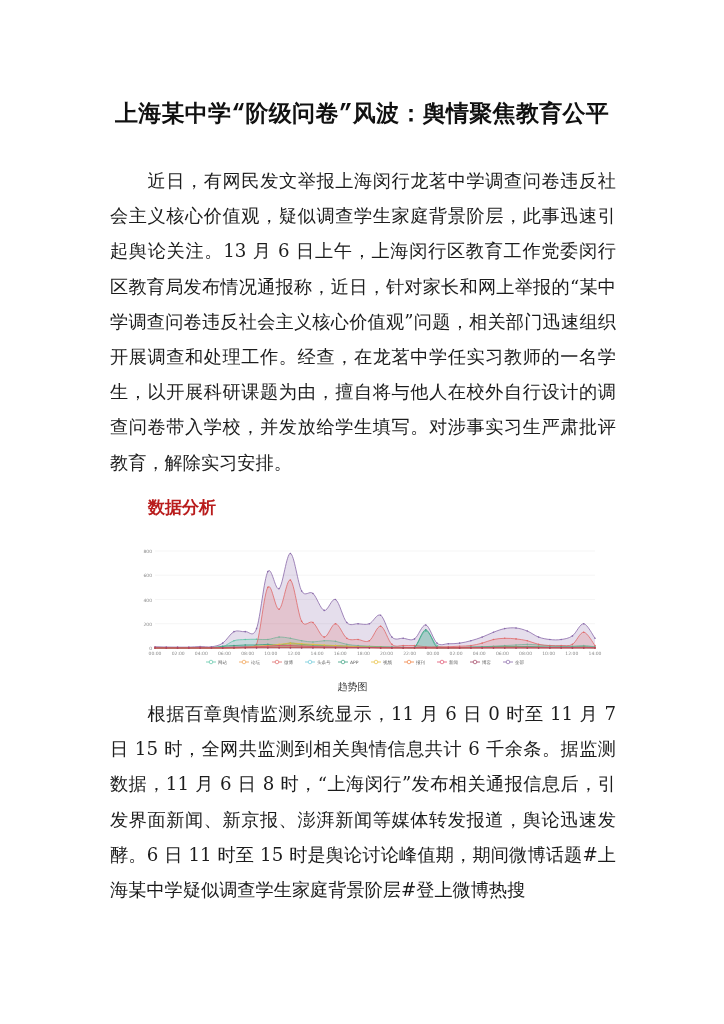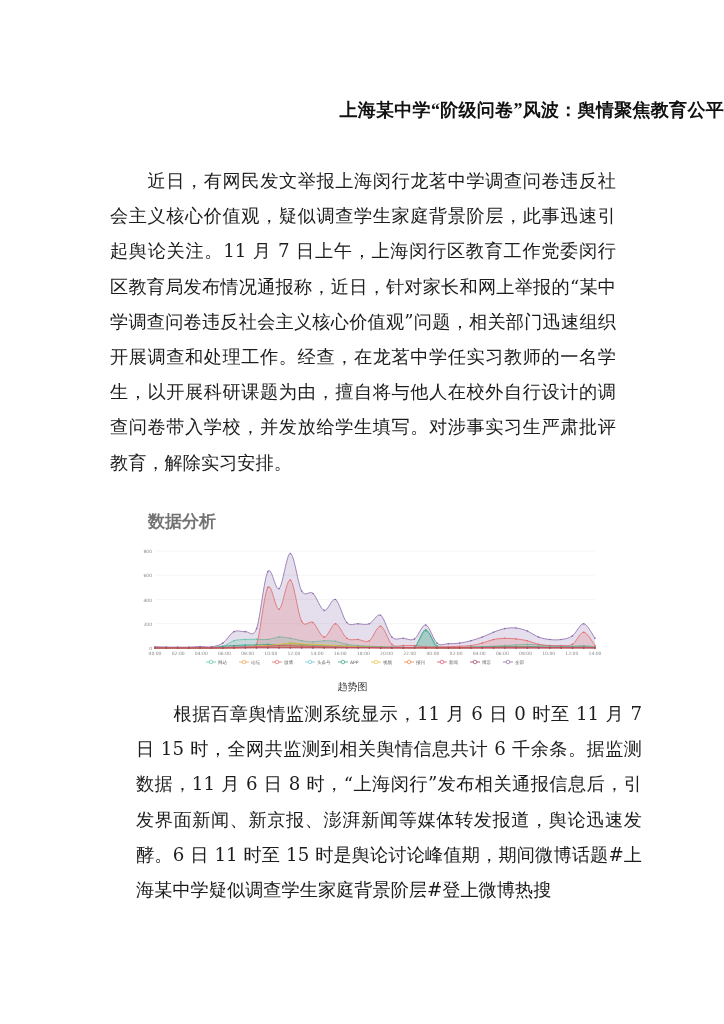--- a/index.html
+++ b/index.html
@@ -1,39 +1,39 @@
 <!DOCTYPE html>
 <html><head>
   <meta charset="utf-8">
   <style>
     html, body { margin: 0; padding: 0; background: #ffffff; }
     body { width: 724px; height: 1024px; position: relative; overflow: hidden;
            font-family: "DejaVu Serif", "Liberation Serif", serif; color: #1a1a1a; }
-    .title { position: absolute; top: 98px; left: 0; width: 724px; text-align: right;
-             font-family: Liberation Serif, serif; font-weight: bold;
-             font-size: 18px; letter-spacing: 0.3px; color: #111; }
+    .title { position: absolute; top: 98px; left: 0; width: 724px; text-align: center;
+             font-family: Liberation Mono, monospace; font-weight: bold;
+             font-size: 23px; letter-spacing: 0.3px; color: #111; }
     .para { position: absolute; left: 110px; width: 506px; font-size: 18.2px;
             line-height: 35.2px; text-align: justify; text-align-last: left; color: #1c1c1c; }
     .para .indent { display: inline-block; width: 37px; }
     .p1 { top: 163px; }
-    .p2 { top: 680px; margin-left: 26px; }
-    .section { position: absolute; top: 510px; left: 148px; font-family: "DejaVu Sans", "Liberation Sans", sans-serif;
-               font-weight: bold; font-size: 17px; color: #737373; }
+    .p2 { top: 680px; }
+    .section { position: absolute; top: 496px; left: 148px; font-family: "DejaVu Sans", "Liberation Sans", sans-serif;
+               font-weight: bold; font-size: 17px; color: #b91c1c; }
     .chart { position: absolute; left: 140px; top: 545px; width: 462px; height: 125px; }
     .caption { position: absolute; top: 680px; left: 0; width: 705px; text-align: center;
                font-family: "DejaVu Sans", "Liberation Sans", sans-serif; font-size: 10px; color: #333; }
     .p2 { top: 696px; }
     svg text { font-family: "DejaVu Sans", "Liberation Sans", sans-serif; }
   </style>
 </head>
 <body>
 
 <div class="title">上海某中学“阶级问卷”风波：舆情聚焦教育公平</div>
 
-<div class="para p1"><span class="indent"></span><span>近日，有网民发文举报上海闵行龙茗中学调查问卷违反社会主义核心价值观，疑似调查学生家庭背景阶层，此事迅速引起舆论关注。11 月 7 日上午，上海闵行区教育工作党委闵行区教育局发布情况通报称，近日，针对家长和网上举报的“某中学调查问卷违反社会主义核心价值观”问题，相关部门迅速组织开展调查和处理工作。经查，在龙茗中学任实习教师的一名学生，以开展科研课题为由，擅自将与他人在校外自行设计的调查问卷带入学校，并发放给学生填写。对涉事实习生严肃批评教育，解除实习安排。</span></div>
+<div class="para p1"><span class="indent"></span><span>近日，有网民发文举报上海闵行龙茗中学调查问卷违反社会主义核心价值观，疑似调查学生家庭背景阶层，此事迅速引起舆论关注。13 月 6 日上午，上海闵行区教育工作党委闵行区教育局发布情况通报称，近日，针对家长和网上举报的“某中学调查问卷违反社会主义核心价值观”问题，相关部门迅速组织开展调查和处理工作。经查，在龙茗中学任实习教师的一名学生，以开展科研课题为由，擅自将与他人在校外自行设计的调查问卷带入学校，并发放给学生填写。对涉事实习生严肃批评教育，解除实习安排。</span></div>
 
 <div class="section">数据分析</div>
 
 <div class="chart">
   <svg id="chart-svg" width="462" height="125" viewBox="0 0 462 125">
       <line x1="15" x2="455" y1="103" y2="103" stroke="#eeeeee" stroke-width="0.6"></line>
       <text x="12" y="105" font-size="4.5" fill="#888" text-anchor="end">0</text>
       <line x1="15" x2="455" y1="78.75" y2="78.75" stroke="#eeeeee" stroke-width="0.6"></line>
       <text x="12" y="80.75" font-size="4.5" fill="#888" text-anchor="end">200</text>
       <line x1="15" x2="455" y1="54.5" y2="54.5" stroke="#eeeeee" stroke-width="0.6"></line>

